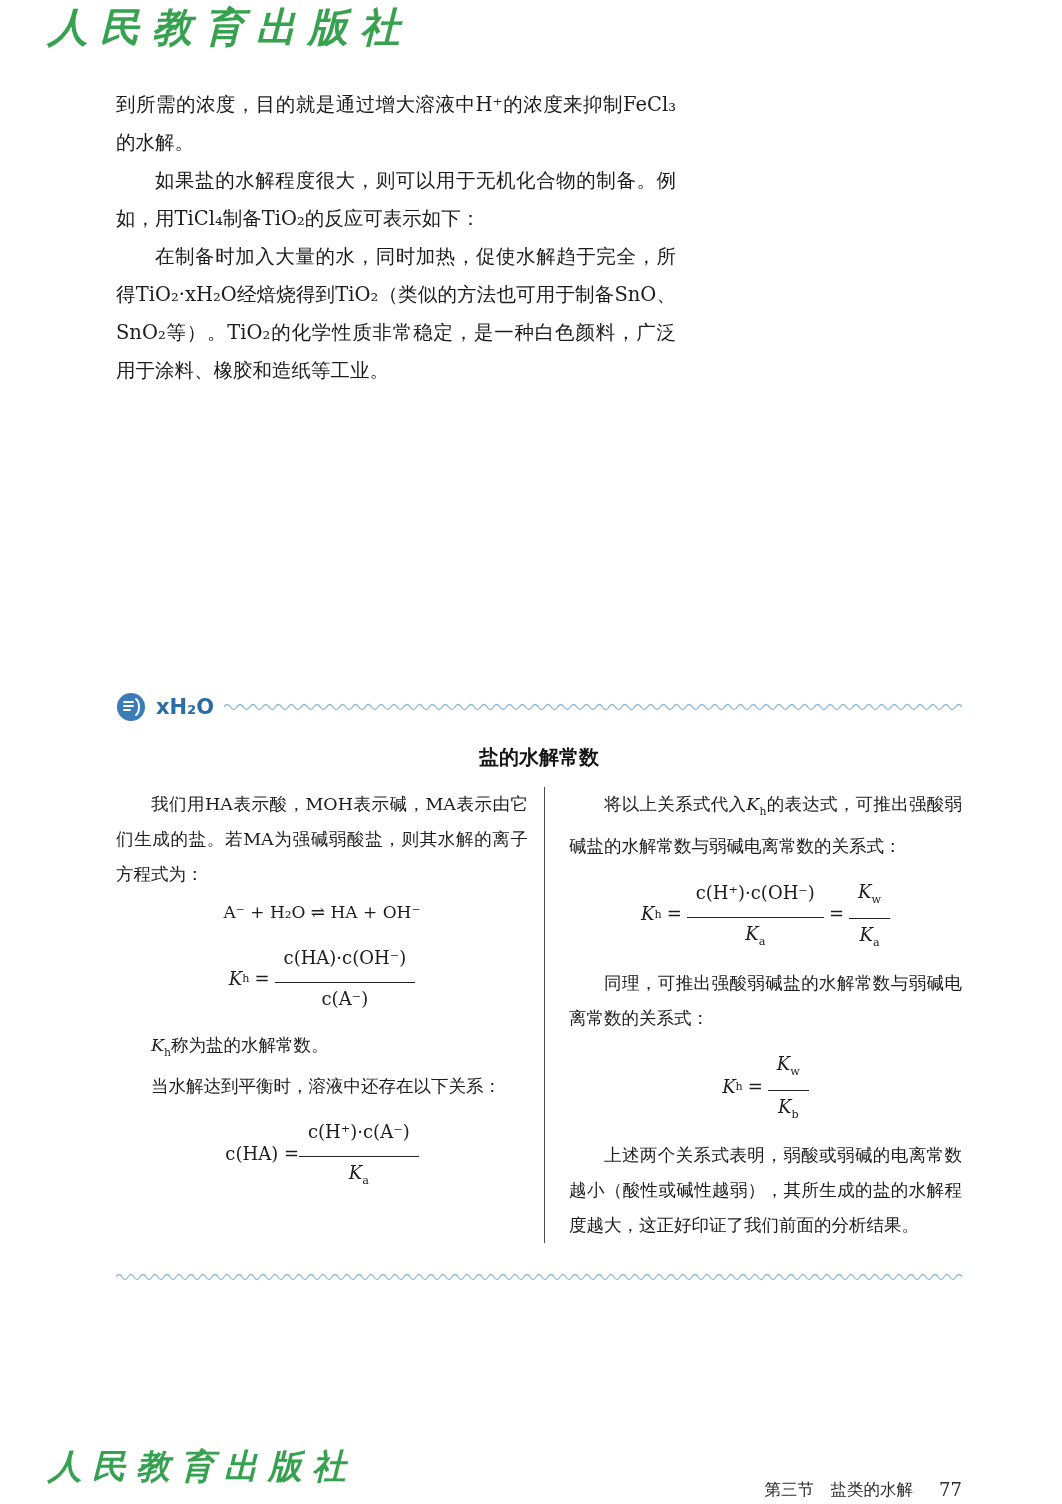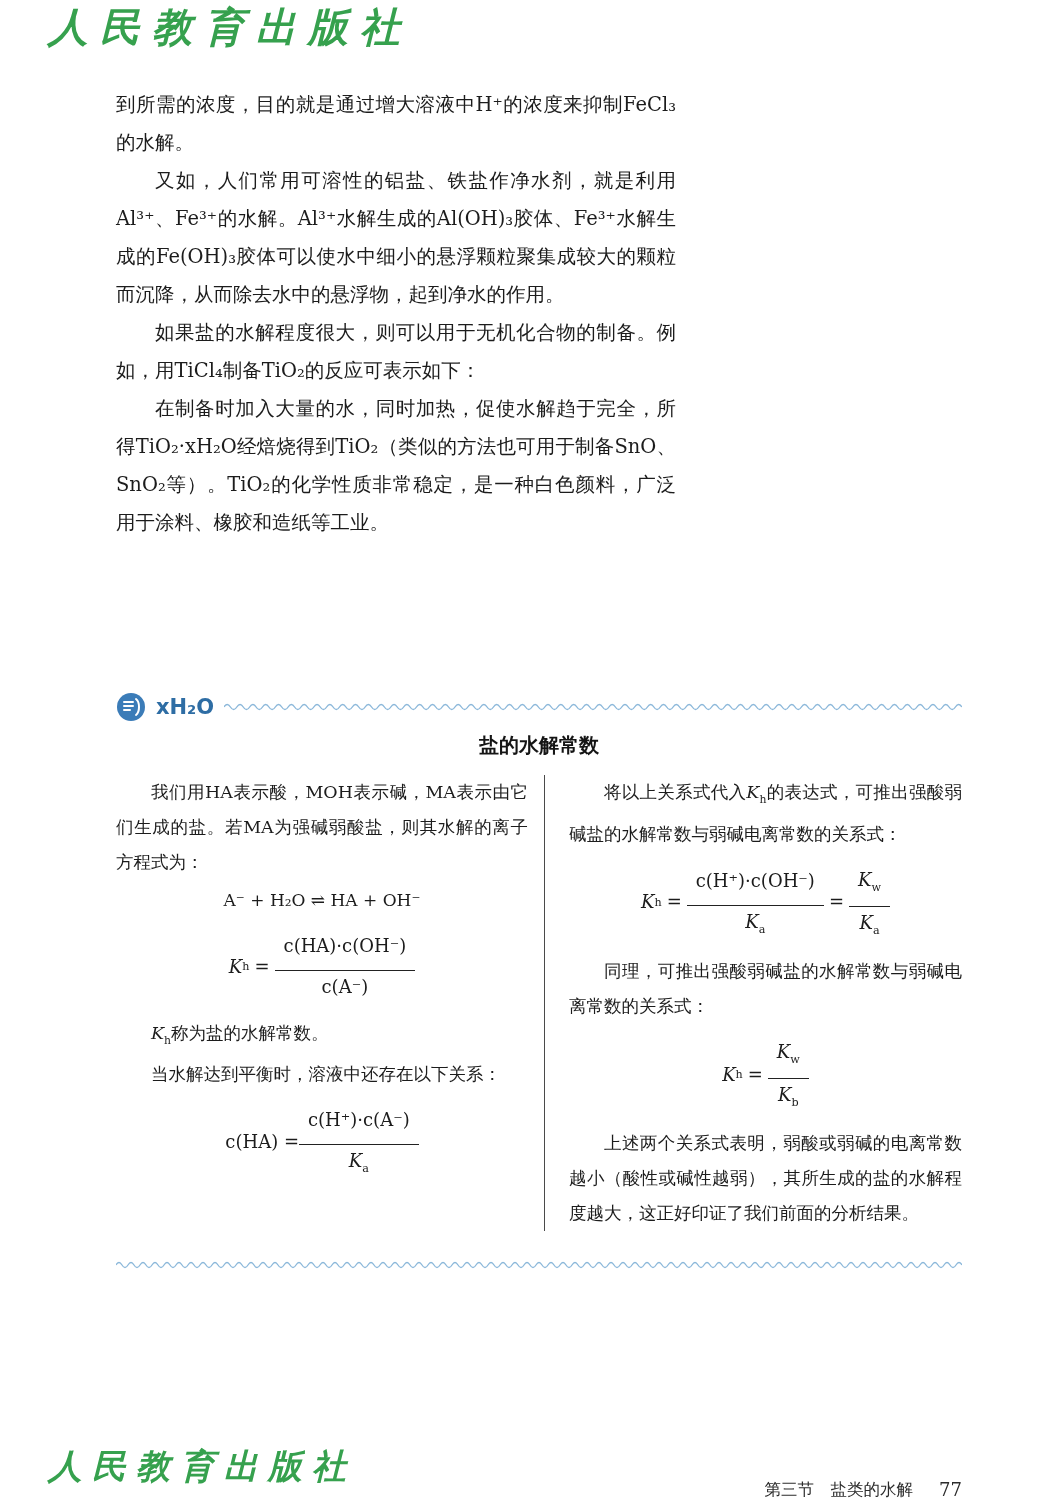--- a/index.html
+++ b/index.html
@@ -21,21 +21,21 @@
     font-family:"DejaVu Sans","Liberation Sans",sans-serif;
     font-size:19px;line-height:34px;text-indent:0;}
 
   .card{position:absolute;left:116px;top:692px;width:846px;}
   .card-header{display:flex;align-items:center;}
   .card-icon{width:30px;height:30px;flex:0 0 auto;display:inline-flex;}
   .card-label{color:#2e6da4;font-family:"DejaVu Sans","Liberation Sans",sans-serif;
     font-weight:bold;font-size:21px;white-space:nowrap;margin-left:10px;}
   .card-header .wave{margin-left:10px;flex:1 1 auto;}
   .card-title{text-align:center;font-family:"DejaVu Sans","Liberation Sans",sans-serif;
-    font-size:20px;font-weight:bold;margin:10px 0 16px;color:#151515;}
+    font-size:20px;font-weight:bold;margin:22px 0 16px;color:#151515;}
   .card-columns{display:flex;align-items:stretch;}
   .col-left{width:412px;padding-right:16px;}
   .divider{width:1px;background:#4a4a4a;}
   .col-right{flex:1;padding-left:24px;}
   .card-p{margin:0;font-size:17.5px;line-height:35px;text-align:justify;}
   .center-eq{margin:3px 0;font-size:17px;line-height:35px;text-align:center;text-indent:0;}
 
   .formula{display:flex;justify-content:center;align-items:center;margin:16px 0;
     font-size:18px;line-height:1.35;}
   .f-lhs{display:inline-flex;align-items:center;}
@@ -54,21 +54,20 @@
 </style>
 </head>
 <body>
 
 <div class="page">
 
   <div class="logo logo-top">人民教育出版社</div>
 
   <div class="main-text">
     <p class="para">到所需的浓度，目的就是通过增大溶液中H⁺的浓度来抑制FeCl₃的水解。</p>
-    <p class="para indent">又如，人们常用可溶性的铝盐、铁盐作净水剂，就是利用Al³⁺、Fe³⁺的水解。Al³⁺水解生成的Al(OH)₃胶体、Fe³⁺水解生成的Fe(OH)₃胶体可以使水中细小的悬浮颗粒聚集成较大的颗粒而沉降，从而除去水中的悬浮物，起到净水的作用。</p>
     <p class="para indent">如果盐的水解程度很大，则可以用于无机化合物的制备。例如，用TiCl₄制备TiO₂的反应可表示如下：</p>
     <p class="para indent">在制备时加入大量的水，同时加热，促使水解趋于完全，所得TiO₂·xH₂O经焙烧得到TiO₂（类似的方法也可用于制备SnO、SnO₂等）。TiO₂的化学性质非常稳定，是一种白色颜料，广泛用于涂料、橡胶和造纸等工业。</p>
   </div>
 
   <div class="card">
     <div class="card-header">
       <span class="card-icon">
         <svg width="30" height="30" viewBox="0 0 30 30" aria-hidden="true">
           <circle cx="15" cy="15" r="14" fill="#3b7cb8"></circle>
           <path d="M8 10 h9 M8 14 h9 M8 18 h6" stroke="#ffffff" stroke-width="2" fill="none" stroke-linecap="round"></path>

